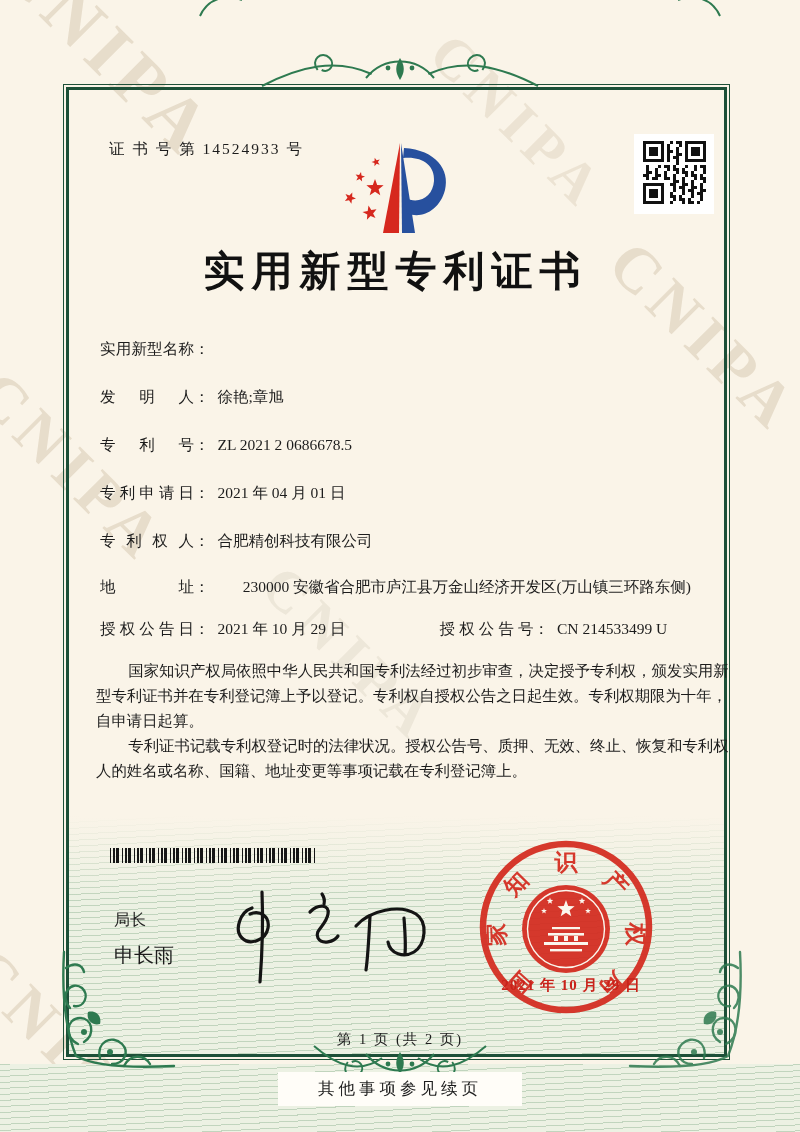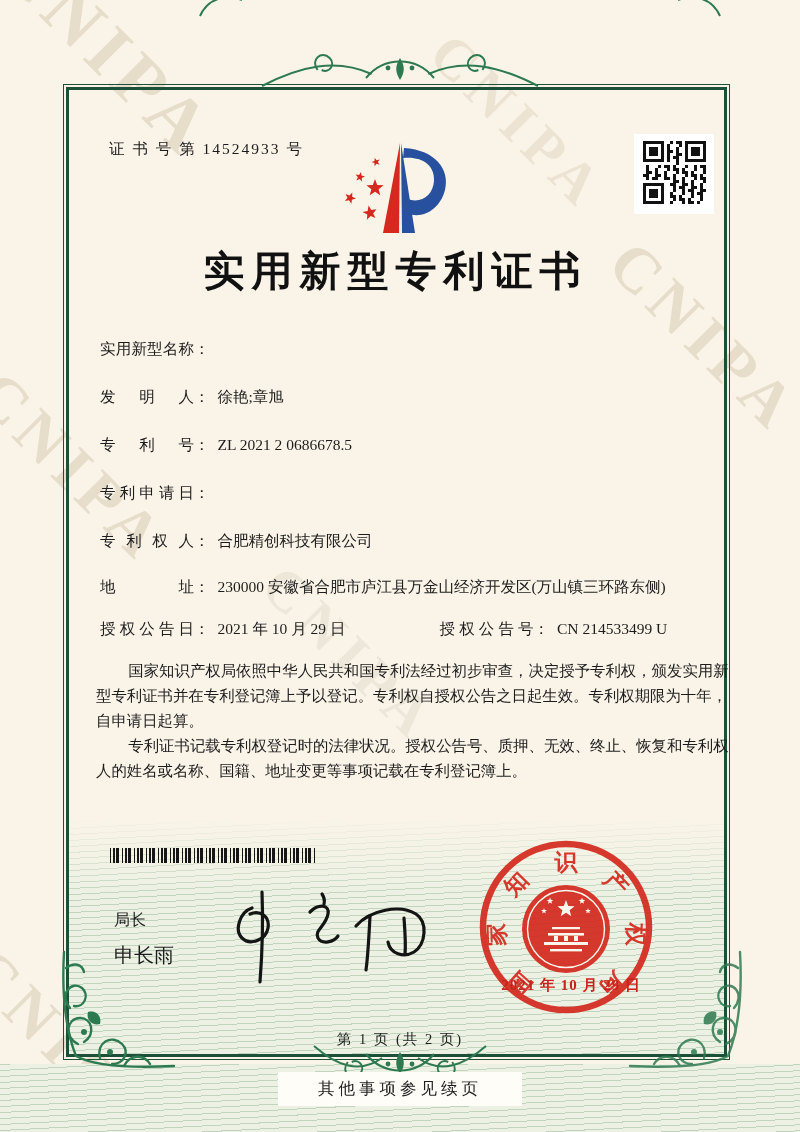--- a/index.html
+++ b/index.html
@@ -290,27 +290,28 @@
     <span class="fvalue">徐艳;章旭</span>
   </div>
   <div class="frow">
     <span class="flabel">专利号</span>
       <span class="fcolon">：</span>
     <span class="fvalue">ZL 2021 2 0686678.5</span>
   </div>
   <div class="frow">
     <span class="flabel">专利申请日</span>
       <span class="fcolon">：</span>
+    <span class="fvalue">2021 年 04 月 01 日</span>
   </div>
   <div class="frow">
     <span class="flabel">专利权人</span>
       <span class="fcolon">：</span>
     <span class="fvalue">合肥精创科技有限公司</span>
   </div>
-  <div class="frow tight" style="line-height:26px;">
+  <div class="frow tight" style="line-height:26px;text-align:center;">
     <span class="flabel">地址</span>
       <span class="fcolon">：</span>
     <span class="fvalue">230000 安徽省合肥市庐江县万金山经济开发区(万山镇三环路东侧)</span>
   </div>
   <div class="frow">
     <span class="flabel">授权公告日</span>
       <span class="fcolon">：</span>
     <span class="fvalue fixed">2021 年 10 月 29 日</span>
     <span class="flabel2">授权公告号</span>
       <span class="fcolon">：</span>

